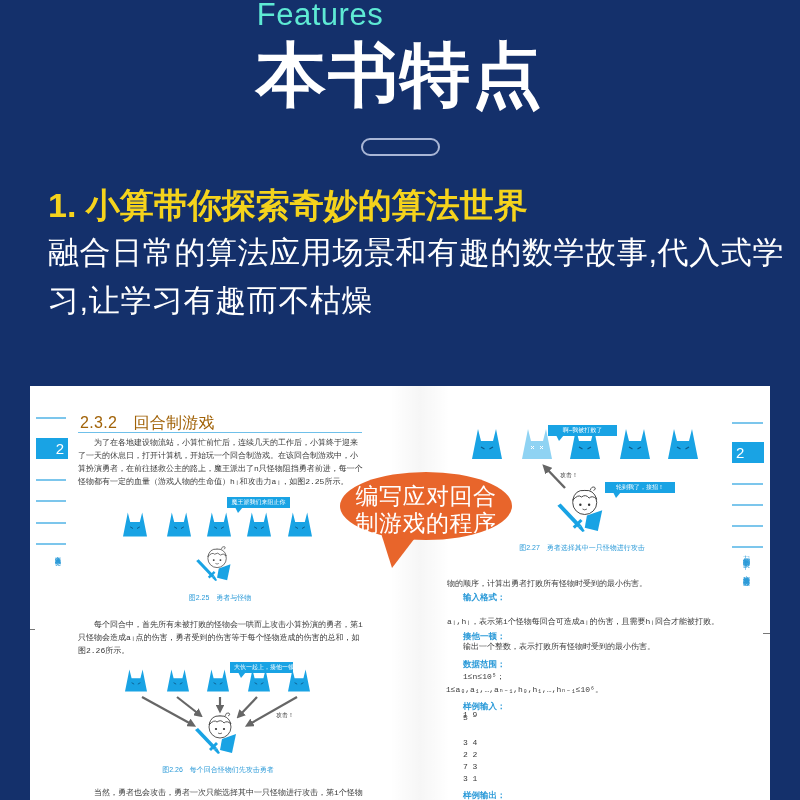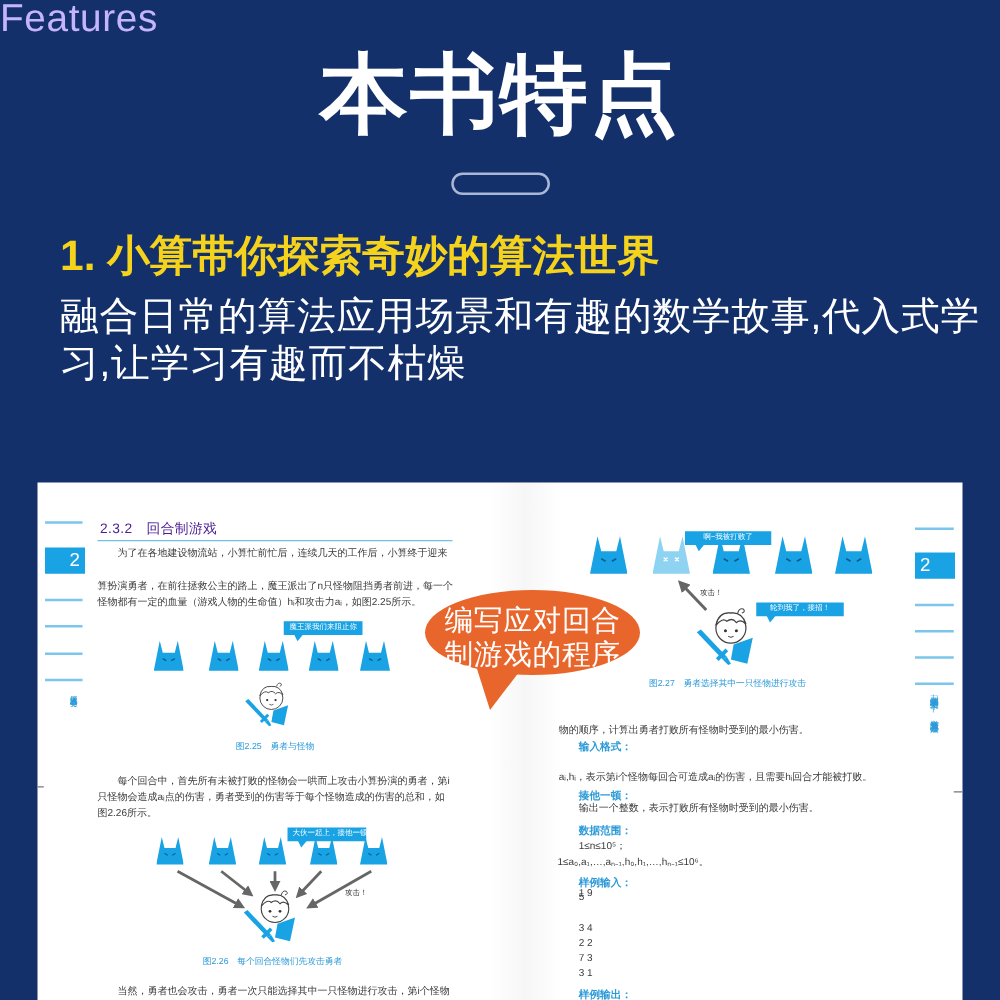--- a/index.html
+++ b/index.html
@@ -1,32 +1,32 @@
 <!DOCTYPE html>
 <html><head>
 <meta charset="utf-8">
 <style>
 *{margin:0;padding:0;box-sizing:border-box}
 html,body{width:800px;height:800px;overflow:hidden;background:#14306b}
 body{position:relative;font-family:"Liberation Sans",sans-serif}
 .abs{position:absolute}
-#eyebrow{left:0;width:640px;top:-1px;text-align:left;font-size:31px;line-height:31px;color:#c4b5fd;letter-spacing:0.5px;white-space:nowrap}
+#eyebrow{left:0;width:640px;top:-1px;text-align:center;font-size:31px;line-height:31px;color:#5eead4;letter-spacing:0.5px;white-space:nowrap}
 #title{left:0;width:800px;top:38px;text-align:center;font-size:70px;line-height:74px;font-weight:bold;color:#fff;letter-spacing:2px;white-space:nowrap}
 #pill{left:361px;top:138px;width:79px;height:18px;border:2px solid #a9b6d6;border-radius:10px}
 #feat-h{left:48px;top:184px;font-size:34px;line-height:42px;font-weight:bold;color:#f5d31c;white-space:nowrap}
 .desc{left:48px;font-size:31px;line-height:40px;color:#fff;white-space:nowrap;letter-spacing:0.6px}
 #book{left:30px;top:386px;width:740px;height:414px;background:#fff;overflow:hidden}
 #gutter{left:360px;top:0;width:60px;height:414px;background:linear-gradient(90deg,rgba(0,0,0,0) 0%,rgba(0,0,0,0.035) 50%,rgba(0,0,0,0) 100%)}
 .sline{height:1.5px;background:#7cc6ec}
 .tab{background:#19a3e4;color:#fff;font-size:15px;line-height:21px;height:21px;width:32px;padding:0 4px}
 .vtext{writing-mode:vertical-rl;color:#2b9ad8;white-space:nowrap}
 .tick{height:1px;width:7px;background:#777}
-#sec-title{left:50px;top:30px;font-size:11px;line-height:14px;color:#4c1d95;white-space:nowrap;letter-spacing:0.3px}
+#sec-title{left:50px;top:30px;font-size:16px;line-height:14px;color:#a16207;white-space:nowrap;letter-spacing:0.3px}
 #sec-rule{left:48px;top:46px;width:284px;height:1px;background:#6fc0ea}
-.tl{font-family:Liberation Sans, sans-serif;font-size:8px;line-height:12px;color:#3a3a3a;white-space:nowrap}
+.tl{font-family:Liberation Mono, monospace;font-size:8px;line-height:12px;color:#3a3a3a;white-space:nowrap}
 .rh{font-size:8.5px;line-height:12px;color:#2b9ad8;font-weight:bold;white-space:nowrap}
 .cap{font-size:7px;line-height:10px;color:#2b9ad8;white-space:nowrap;transform:translateX(-50%)}
 .bub{background:#19a3e4;color:#fff;font-size:6px;line-height:11px;height:11px;padding:0 4px;white-space:nowrap;text-align:center}
 .bub::after{content:"";position:absolute;left:8px;bottom:-5px;border-left:3px solid transparent;border-right:5px solid transparent;border-top:6px solid #19a3e4}
 .lbl{font-size:6px;line-height:8px;color:#333;white-space:nowrap}
 .mon{display:block}
 #callout{left:340px;top:472px;width:172px;height:70px;z-index:5}
 #callout-ellipse{left:0;top:0;width:172px;height:68px;background:#e8652b;border-radius:50%}
 #callout-tail{left:0;top:0;width:172px;height:100px;overflow:visible}
 .cl{left:0;width:172px;text-align:center;color:#fff;font-size:23px;line-height:27px;white-space:nowrap;letter-spacing:0.5px}
@@ -61,21 +61,21 @@
     </marker>
   </defs>
 </svg>
 
 <div id="eyebrow" class="abs">Features</div>
 <div id="title" class="abs">本书特点</div>
 <div id="pill" class="abs"></div>
 
 <div id="feat-h" class="abs">1. 小算带你探索奇妙的算法世界</div>
 <div class="abs desc" style="top:233px">融合日常的算法应用场景和有趣的数学故事,代入式学</div>
-<div class="abs desc" style="top:271px">习,让学习有趣而不枯燥</div>
+<div class="abs desc" style="top:281px">习,让学习有趣而不枯燥</div>
 
 <div id="book" class="abs">
   <div id="gutter" class="abs"></div>
 
   <div class="abs" style="left:0;top:0;width:370px;height:414px">
 
     <div class="abs sline" style="left:6px;top:31px;width:30px"></div>
     <div class="abs tab" style="left:6px;top:52px;text-align:right">
       <span>2</span>
     </div>
@@ -83,20 +83,21 @@
     <div class="abs sline" style="left:6px;top:114px;width:30px"></div>
     <div class="abs sline" style="left:6px;top:136px;width:30px"></div>
     <div class="abs sline" style="left:6px;top:157px;width:30px"></div>
     <div class="abs vtext" style="left:23px;top:166px;font-size:6px;letter-spacing:0.3px">深入浅出算法竞赛</div>
     <div class="abs tick" style="left:-2px;top:243px"></div>
 
     <div id="sec-title" class="abs">2.3.2　回合制游戏</div>
     <div id="sec-rule" class="abs"></div>
 
     <div class="abs tl" style="left:64px;top:51px">为了在各地建设物流站，小算忙前忙后，连续几天的工作后，小算终于迎来</div>
+    <div class="abs tl" style="left:48px;top:64px">了一天的休息日，打开计算机，开始玩一个回合制游戏。在该回合制游戏中，小</div>
     <div class="abs tl" style="left:48px;top:77px">算扮演勇者，在前往拯救公主的路上，魔王派出了n只怪物阻挡勇者前进，每一个</div>
     <div class="abs tl" style="left:48px;top:90px">怪物都有一定的血量（游戏人物的生命值）hᵢ和攻击力aᵢ，如图2.25所示。</div>
 
     <div class="abs" style="left:88px;top:108px;width:200px;height:112px">
       <div class="abs bub" style="left:109px;top:3px;width:63px">魔王派我们来阻止你</div>
       <svg class="abs mon" style="left:5px;top:18px" width="24" height="25">
           <use href="#monster"></use>
         </svg>
       <svg class="abs mon" style="left:49px;top:18px" width="24" height="25">
           <use href="#monster"></use>

